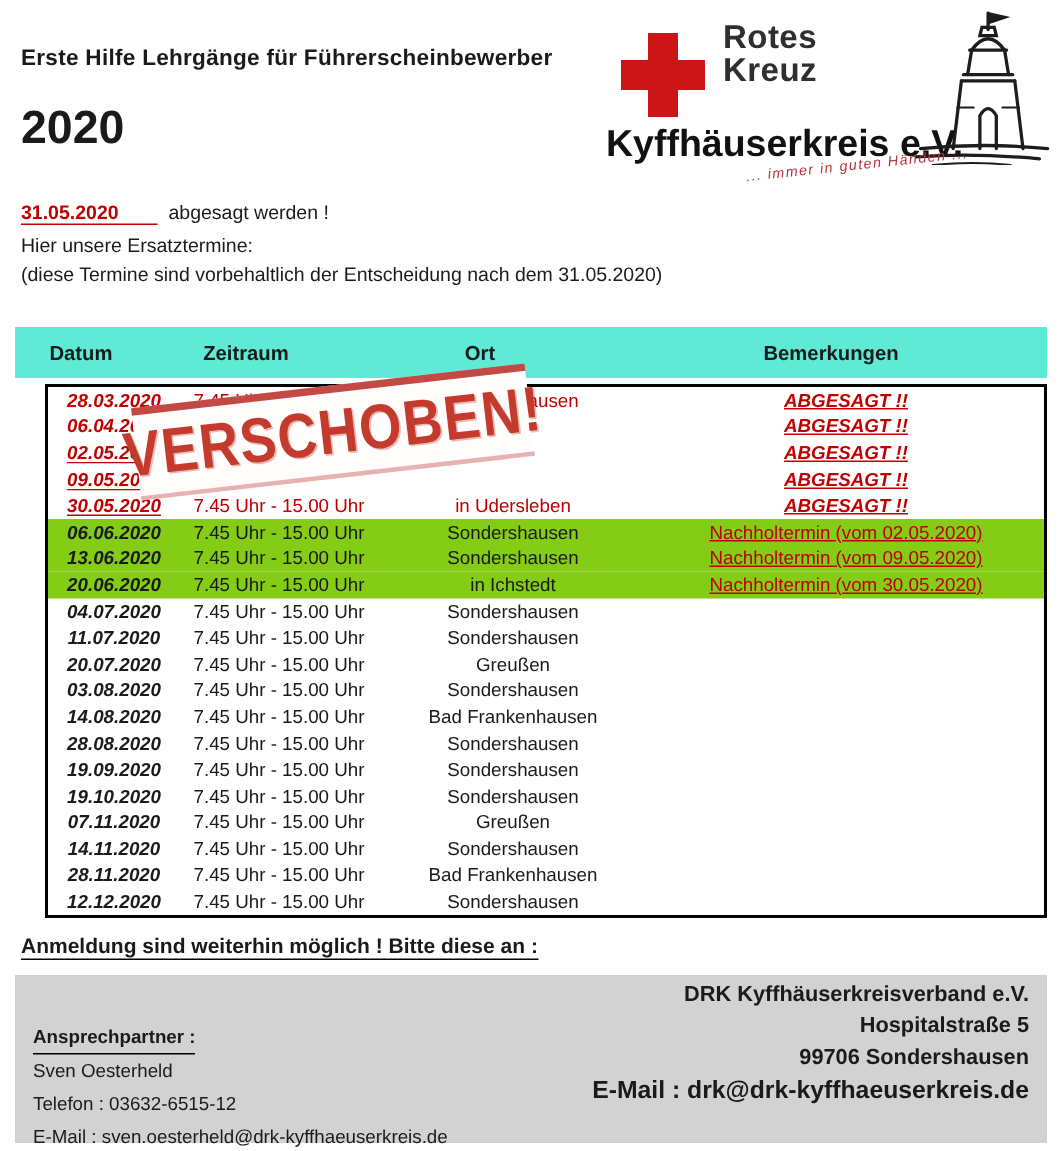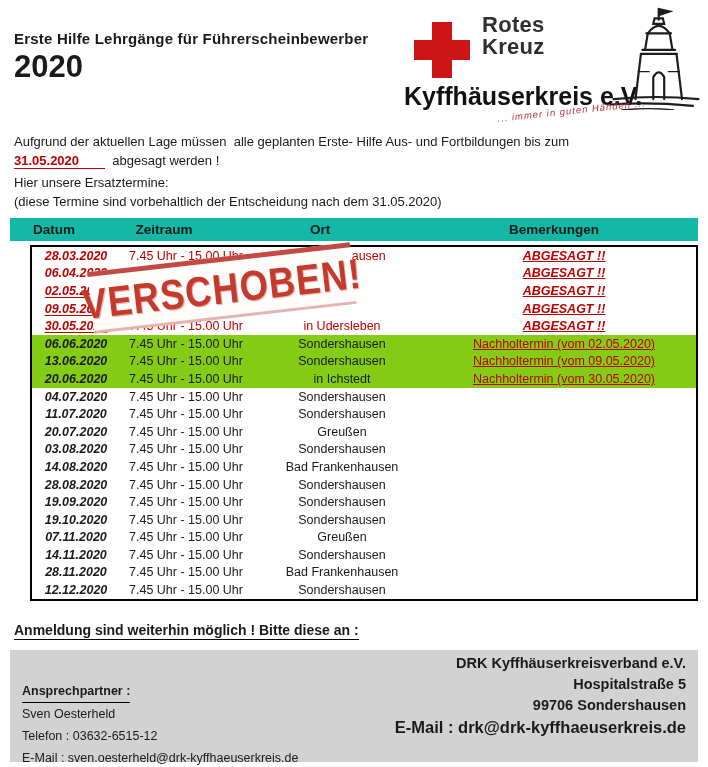--- a/index.html
+++ b/index.html
@@ -4,21 +4,21 @@
 <style>
   * { margin:0; padding:0; box-sizing:border-box; }
   html,body { background:#fff; }
   body { font-family:"Liberation Sans", sans-serif; color:#1a1a1a; }
   .page { position:relative; width:708px; height:767px; background:#fff; overflow:hidden; }
 
   
   .header { position:absolute; top:0; left:0; width:708px; height:122px; }
   .title-block { position:absolute; left:14px; top:30px; }
   .title-line { font-size:15px; font-weight:bold; letter-spacing:0.2px; }
-  .title-year { font-size:31px; font-weight:bold; margin-top:2px; }
+  .title-year { font-size:31px; font-weight:bold; margin-top:20px; }
 
   .logo { position:absolute; right:6px; top:6px; width:300px; height:116px; }
   .cross { position:absolute; left:10px; top:14px; width:60px; height:60px; }
   .org-lines { position:absolute; left:80px; top:8px; font-size:22px; font-weight:bold;
                line-height:1.02; color:#2f2f2f; letter-spacing:0.3px; }
   .region { position:absolute; left:2px; top:76px; font-size:25px; font-weight:bold;
             color:#111; white-space:nowrap; }
   .tower { position:absolute; right:-2px; top:0; }
   .slogan { position:absolute; left:95px; top:99px; color:#b5323f; font-size:9.5px;
             font-style:italic; transform:rotate(-6deg); white-space:nowrap; letter-spacing:1px; }
@@ -26,21 +26,21 @@
   
   .intro { position:absolute; left:14px; top:132px; right:14px; font-size:13px; line-height:19px; }
   .intro .pre { white-space:pre-wrap; }
   .cancel-date { color:#C00000; font-weight:bold; border-bottom:1.5px solid #C00000;
                  padding-right:26px; display:inline-block; line-height:15px; }
   .intro .l3 { margin-top:3px; }
 
   
   .table-wrap { position:absolute; left:10px; top:218px; width:688px; }
   .grid { display:grid; grid-template-columns:88px 132px 180px 1fr; }
-  .thead { background:#14b8a6; height:23px; align-items:center; text-align:center;
+  .thead { background:#5eead4; height:34px; align-items:center; text-align:center;
            font-weight:bold; font-size:13.5px; margin-bottom:4px; }
   .tbody { border:2px solid #000; background:#fff;margin-left:20px; }
   .row { height:17.6px; align-items:center; text-align:center; font-size:12.5px; }
   .row > div { overflow:hidden; white-space:nowrap; }
   .c-datum { font-weight:bold; font-style:italic; }
   .row.abgesagt { color:#C00000; }
   .row.abgesagt .c-bem { font-weight:bold; font-style:italic; text-decoration:underline; }
   .row.nachholtermin { background:#84cc16; }
   .row.nachholtermin .c-bem { color:#C00000; font-weight:normal; text-decoration:underline; }
   .u { text-decoration:underline; text-underline-offset:2px; }
@@ -104,21 +104,20 @@
           <path d="M4 68 Q35 65 66 68"></path>
           <path d="M2 72 Q30 70 62 73"></path>
           <path d="M10 76 Q30 74 48 76" stroke-width="1"></path>
         </svg>
       </span>
       <div class="slogan">... immer in guten Händen ...</div>
     </div>
   </div>
 
   <div class="intro">
-    <div class="pre">Aufgrund der aktuellen Lage müssen  alle geplanten Erste- Hilfe Aus- und Fortbildungen bis zum</div>
     <div><span class="cancel-date">31.05.2020</span><span class="pre">  abgesagt werden !</span></div>
     <div class="l3">Hier unsere Ersatztermine:</div>
     <div>(diese Termine sind vorbehaltlich der Entscheidung nach dem 31.05.2020)</div>
   </div>
 
   <div class="table-wrap">
     <div class="grid thead">
       <div>Datum</div>
       <div>Zeitraum</div>
       <div>Ort</div>

